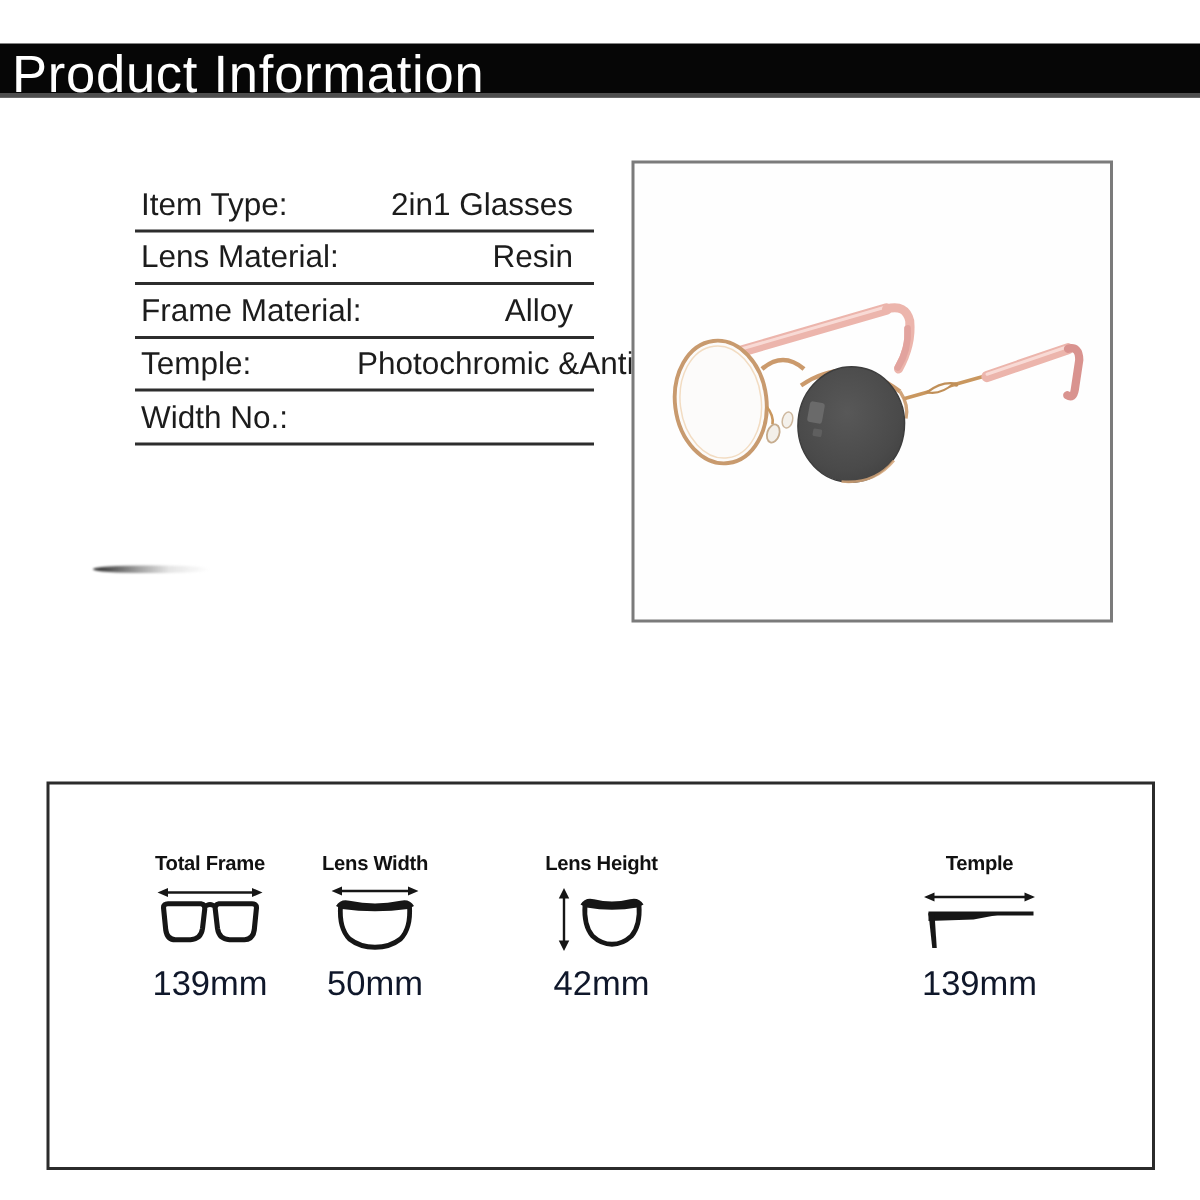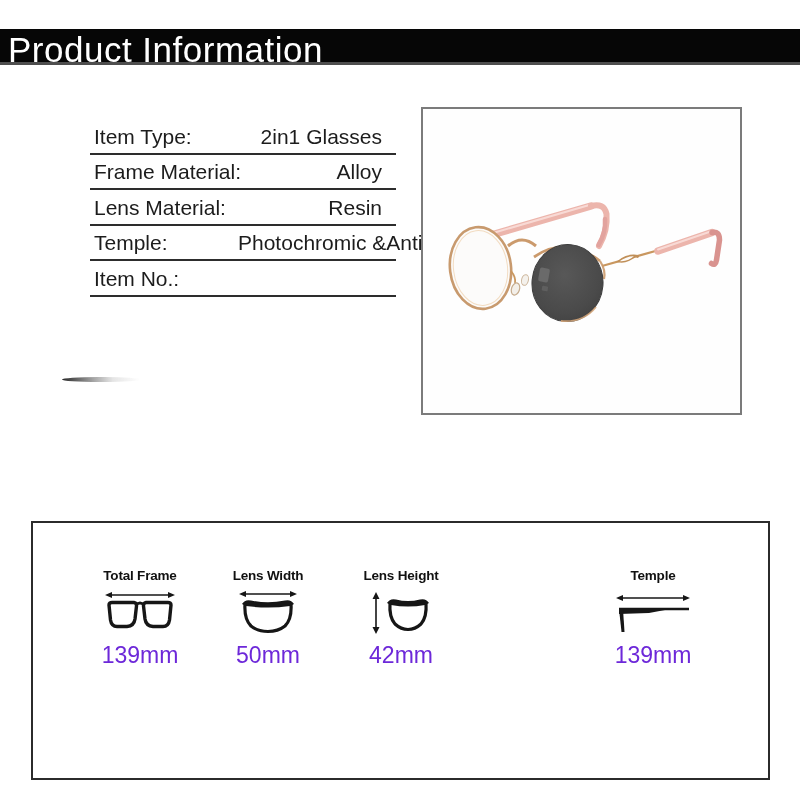--- a/index.html
+++ b/index.html
@@ -32,52 +32,52 @@
     border:2px solid #7b7b7b; background:#fefefe; }
 
   
   .measure-box { position:absolute; left:31px; top:521px; width:739px; height:259px;
     border:2px solid #2b2b2b; background:#fff; }
   .measure-col { position:absolute; top:44px; width:120px; text-align:center; }
   .measure-label { font-size:13.5px; font-weight:700; color:#111; letter-spacing:-0.2px;
     line-height:18px; white-space:nowrap; }
   .measure-icon { height:50px; margin-top:3px; display:flex;
     align-items:center; justify-content:center; }
-  .measure-value { margin-top:4px; font-size:23px; font-weight:400; color:#6d28d9;
+  .measure-value { margin-top:4px; font-size:23px; font-weight:400; color:#0f172a;
     white-space:nowrap; }
-  .mc-1{left:47px;} .mc-2{left:175px;} .mc-3{left:308px;} .mc-4{left:426px;} .mc-5{left:560px;}
+  .mc-1{left:47px;} .mc-2{left:157px;} .mc-3{left:308px;} .mc-4{left:426px;} .mc-5{left:560px;}
 </style>
 </head>
 <body>
 
 <div class="page">
 
   <div class="header">
     <h1>Product Information</h1>
   </div>
 
   <div class="spec-table">
     <div class="spec-row">
       <span class="spec-label">Item Type:</span>
       <span class="spec-value">2in1 Glasses</span>
     </div>
     <div class="spec-row">
+      <span class="spec-label">Lens Material:</span>
+      <span class="spec-value">Resin</span>
+    </div>
+    <div class="spec-row">
       <span class="spec-label">Frame Material:</span>
       <span class="spec-value">Alloy</span>
-    </div>
-    <div class="spec-row">
-      <span class="spec-label">Lens Material:</span>
-      <span class="spec-value">Resin</span>
     </div>
     <div class="spec-row inline-value">
       <span class="spec-label">Temple:</span>
       <span class="spec-value">Photochromic &amp;Anti-blue light</span>
     </div>
     <div class="spec-row">
-      <span class="spec-label">Item No.:</span>
+      <span class="spec-label">Width No.:</span>
     </div>
   </div>
 
   <div class="smudge"></div>
 
   <div class="product-box">
     <svg width="317" height="304" viewBox="0 0 317 304">
       <defs>
         <radialGradient id="dl" cx="45%" cy="40%" r="70%">
           <stop offset="0%" stop-color="#585858"></stop>

